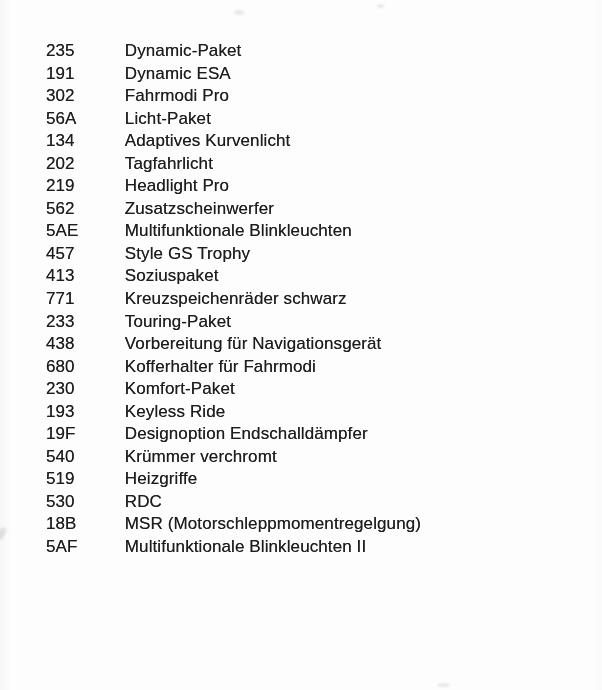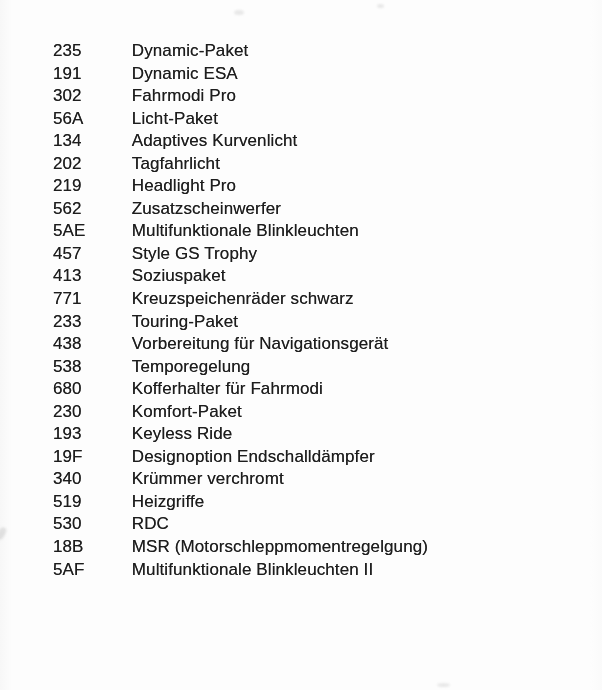--- a/index.html
+++ b/index.html
@@ -35,21 +35,20 @@
     line-height: 22.55px;
     font-size: 17px;
     white-space: nowrap;
     
     text-shadow: 0 0 0.6px rgba(25,25,25,0.75);
     letter-spacing: 0.1px;
   }
   .code {
     display: inline-block;
     width: 74px;
-    margin-left: 7px;
   }
   .desc {
     display: inline-block;
   }
   
   .smudge {
     position: absolute;
     border-radius: 50%;
     background: #d7d7d7;
     opacity: 0.55;
@@ -136,24 +135,20 @@
       <div class="row">
         <span class="code">233</span>
         <span class="desc">Touring-Paket</span>
       </div>
 
       <div class="row">
         <span class="code">438</span>
         <span class="desc">Vorbereitung für Navigationsgerät</span>
       </div>
 
-      <div class="row">
-        <span class="code">538</span>
-        <span class="desc">Temporegelung</span>
-      </div>
 
       <div class="row">
         <span class="code">680</span>
         <span class="desc">Kofferhalter für Fahrmodi</span>
       </div>
 
       <div class="row">
         <span class="code">230</span>
         <span class="desc">Komfort-Paket</span>
       </div>
@@ -162,21 +157,21 @@
         <span class="code">193</span>
         <span class="desc">Keyless Ride</span>
       </div>
 
       <div class="row">
         <span class="code">19F</span>
         <span class="desc">Designoption Endschalldämpfer</span>
       </div>
 
       <div class="row">
-        <span class="code">340</span>
+        <span class="code">540</span>
         <span class="desc">Krümmer verchromt</span>
       </div>
 
       <div class="row">
         <span class="code">519</span>
         <span class="desc">Heizgriffe</span>
       </div>
 
       <div class="row">
         <span class="code">530</span>

